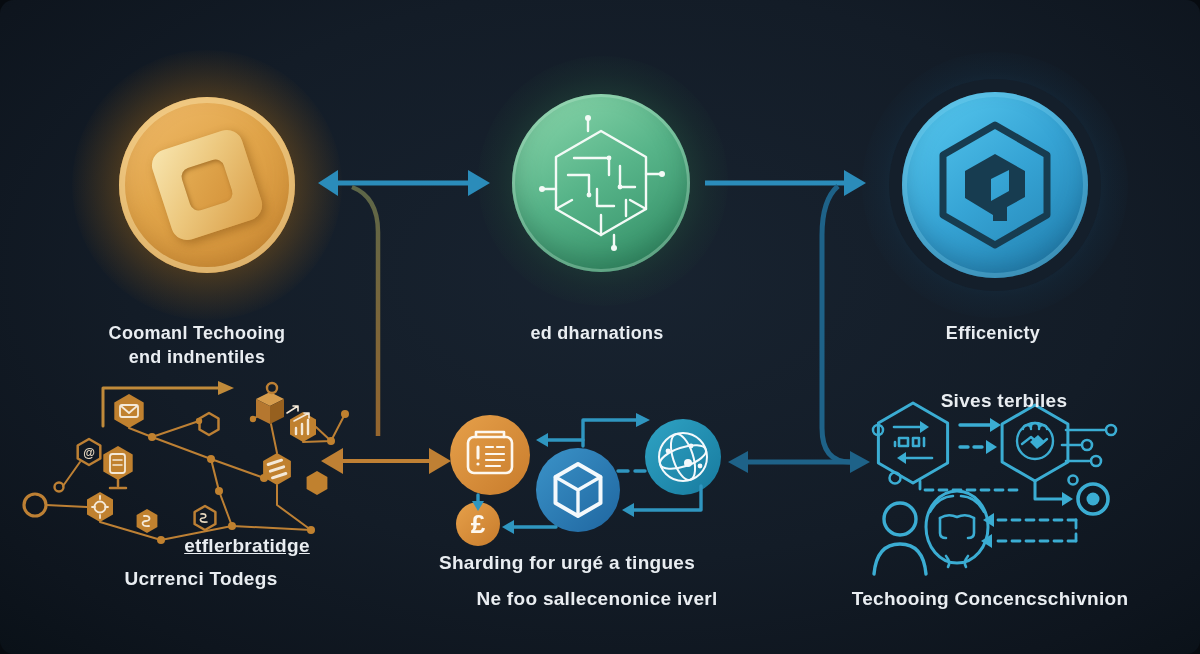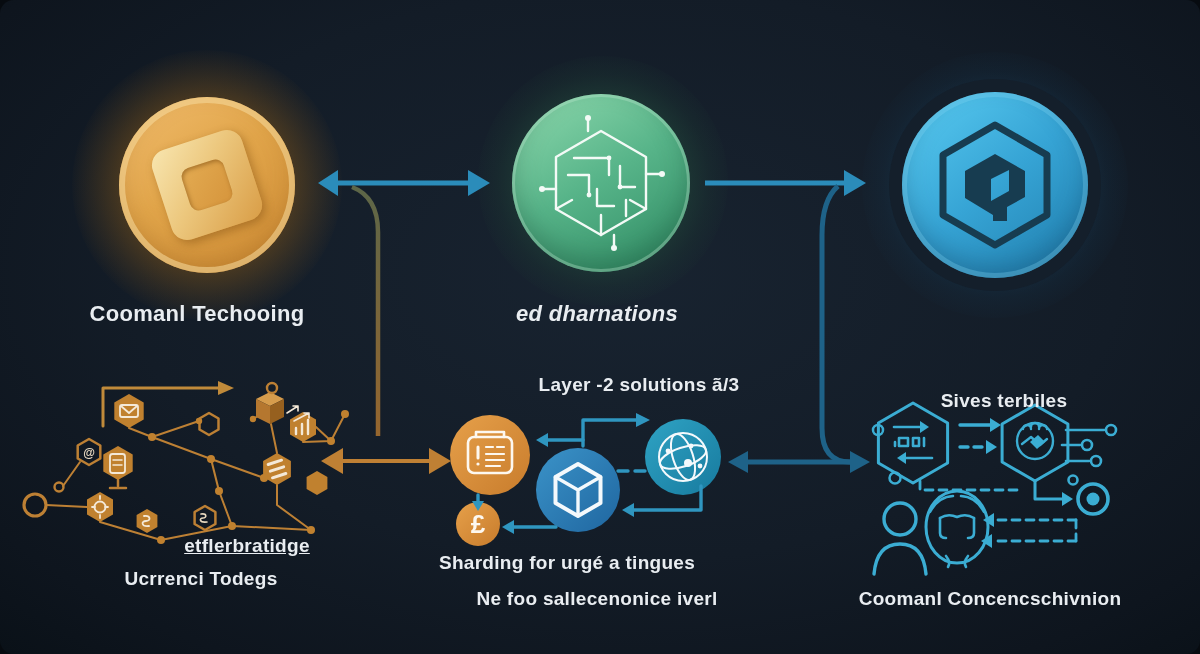--- a/index.html
+++ b/index.html
@@ -30,21 +30,21 @@
     background:linear-gradient(150deg,#90daaf 0%,#57b489 48%,#2e8a62 100%);
     box-shadow:inset 0 0 0 3px rgba(190,236,210,0.35), inset 0 -12px 26px rgba(20,70,50,0.35);}
   #hex-ring{left:889px;top:79px;width:212px;height:212px;background:#141f2b;}
   #hex-glow{left:862px;top:52px;width:266px;height:266px;
     background:radial-gradient(circle, rgba(24,56,80,0.8) 36%, rgba(20,46,66,0.3) 60%, rgba(20,46,66,0) 74%);}
   #hex-circle{left:902px;top:92px;width:186px;height:186px;
     background:linear-gradient(140deg,#5bcdf2 0%,#36a4d5 50%,#1f7cab 100%);
     box-shadow:inset 0 0 0 5px rgba(130,215,245,0.30), inset 0 -12px 24px rgba(14,60,92,0.35);}
   svg.layer{position:absolute;left:0;top:0;pointer-events:none;}
   .txt{position:absolute;color:#e9edf1;text-align:center;font-weight:600;letter-spacing:0.3px;}
-  .stage-label{font-size:22px;line-height:24px;}
+  .stage-label{font-size:18px;line-height:24px;margin-top:19px;}
   .cap{font-size:19px;}
   .z3{z-index:5;}
 </style>
 </head>
 <body>
 
 <div id="canvas">
 
   <div class="glow" id="coin-glow"></div>
   <div class="circle" id="coin-circle">
@@ -331,27 +331,28 @@
           <path d="M1076,541 H992"></path>
           <path d="M1076,520 V541"></path>
       </g>
       <polygon points="994,513 983,520 994,527" fill="#3badd3"></polygon>
       <polygon points="992,534 981,541 992,548" fill="#3badd3"></polygon>
     </g>
   </svg>
 
   <div class="txt stage-label z3" style="left:37px;top:302px;width:320px;">
     <span style="display:block;">Coomanl Techooing</span>
+    <span style="display:block;">end indnentiles</span>
   </div>
   <div class="txt stage-label z3" style="left:437px;top:302px;width:320px;">
-    <span style="display:block;font-style:italic;">ed dharnations</span>
+    <span style="display:block;">ed dharnations</span>
   </div>
   <div class="txt stage-label z3" style="left:833px;top:302px;width:320px;">
-  </div>
-
-  <div class="txt cap z3" style="left:479px;top:374px;width:320px;">Layer -2 solutions ã/3</div>
+    <span style="display:block;">Efficenicty</span>
+  </div>
+
   <div class="txt cap z3" style="left:884px;top:374px;width:240px;margin-top:16px;">Sives terbiles</div>
   <div class="txt cap z3" style="left:147px;top:535px;width:200px;text-decoration:underline;">etflerbratidge</div>
   <div class="txt cap z3" style="left:81px;top:568px;width:240px;">Ucrrenci Todegs</div>
   <div class="txt cap z3" style="left:417px;top:552px;width:300px;">Sharding for urgé a tingues</div>
   <div class="txt cap z3" style="left:437px;top:588px;width:320px;">Ne foo sallecenonice iverl</div>
-  <div class="txt cap z3" style="left:830px;top:588px;width:320px;">Coomanl Concencschivnion</div>
+  <div class="txt cap z3" style="left:830px;top:588px;width:320px;">Techooing Concencschivnion</div>
 </div>
 
 </body></html>

